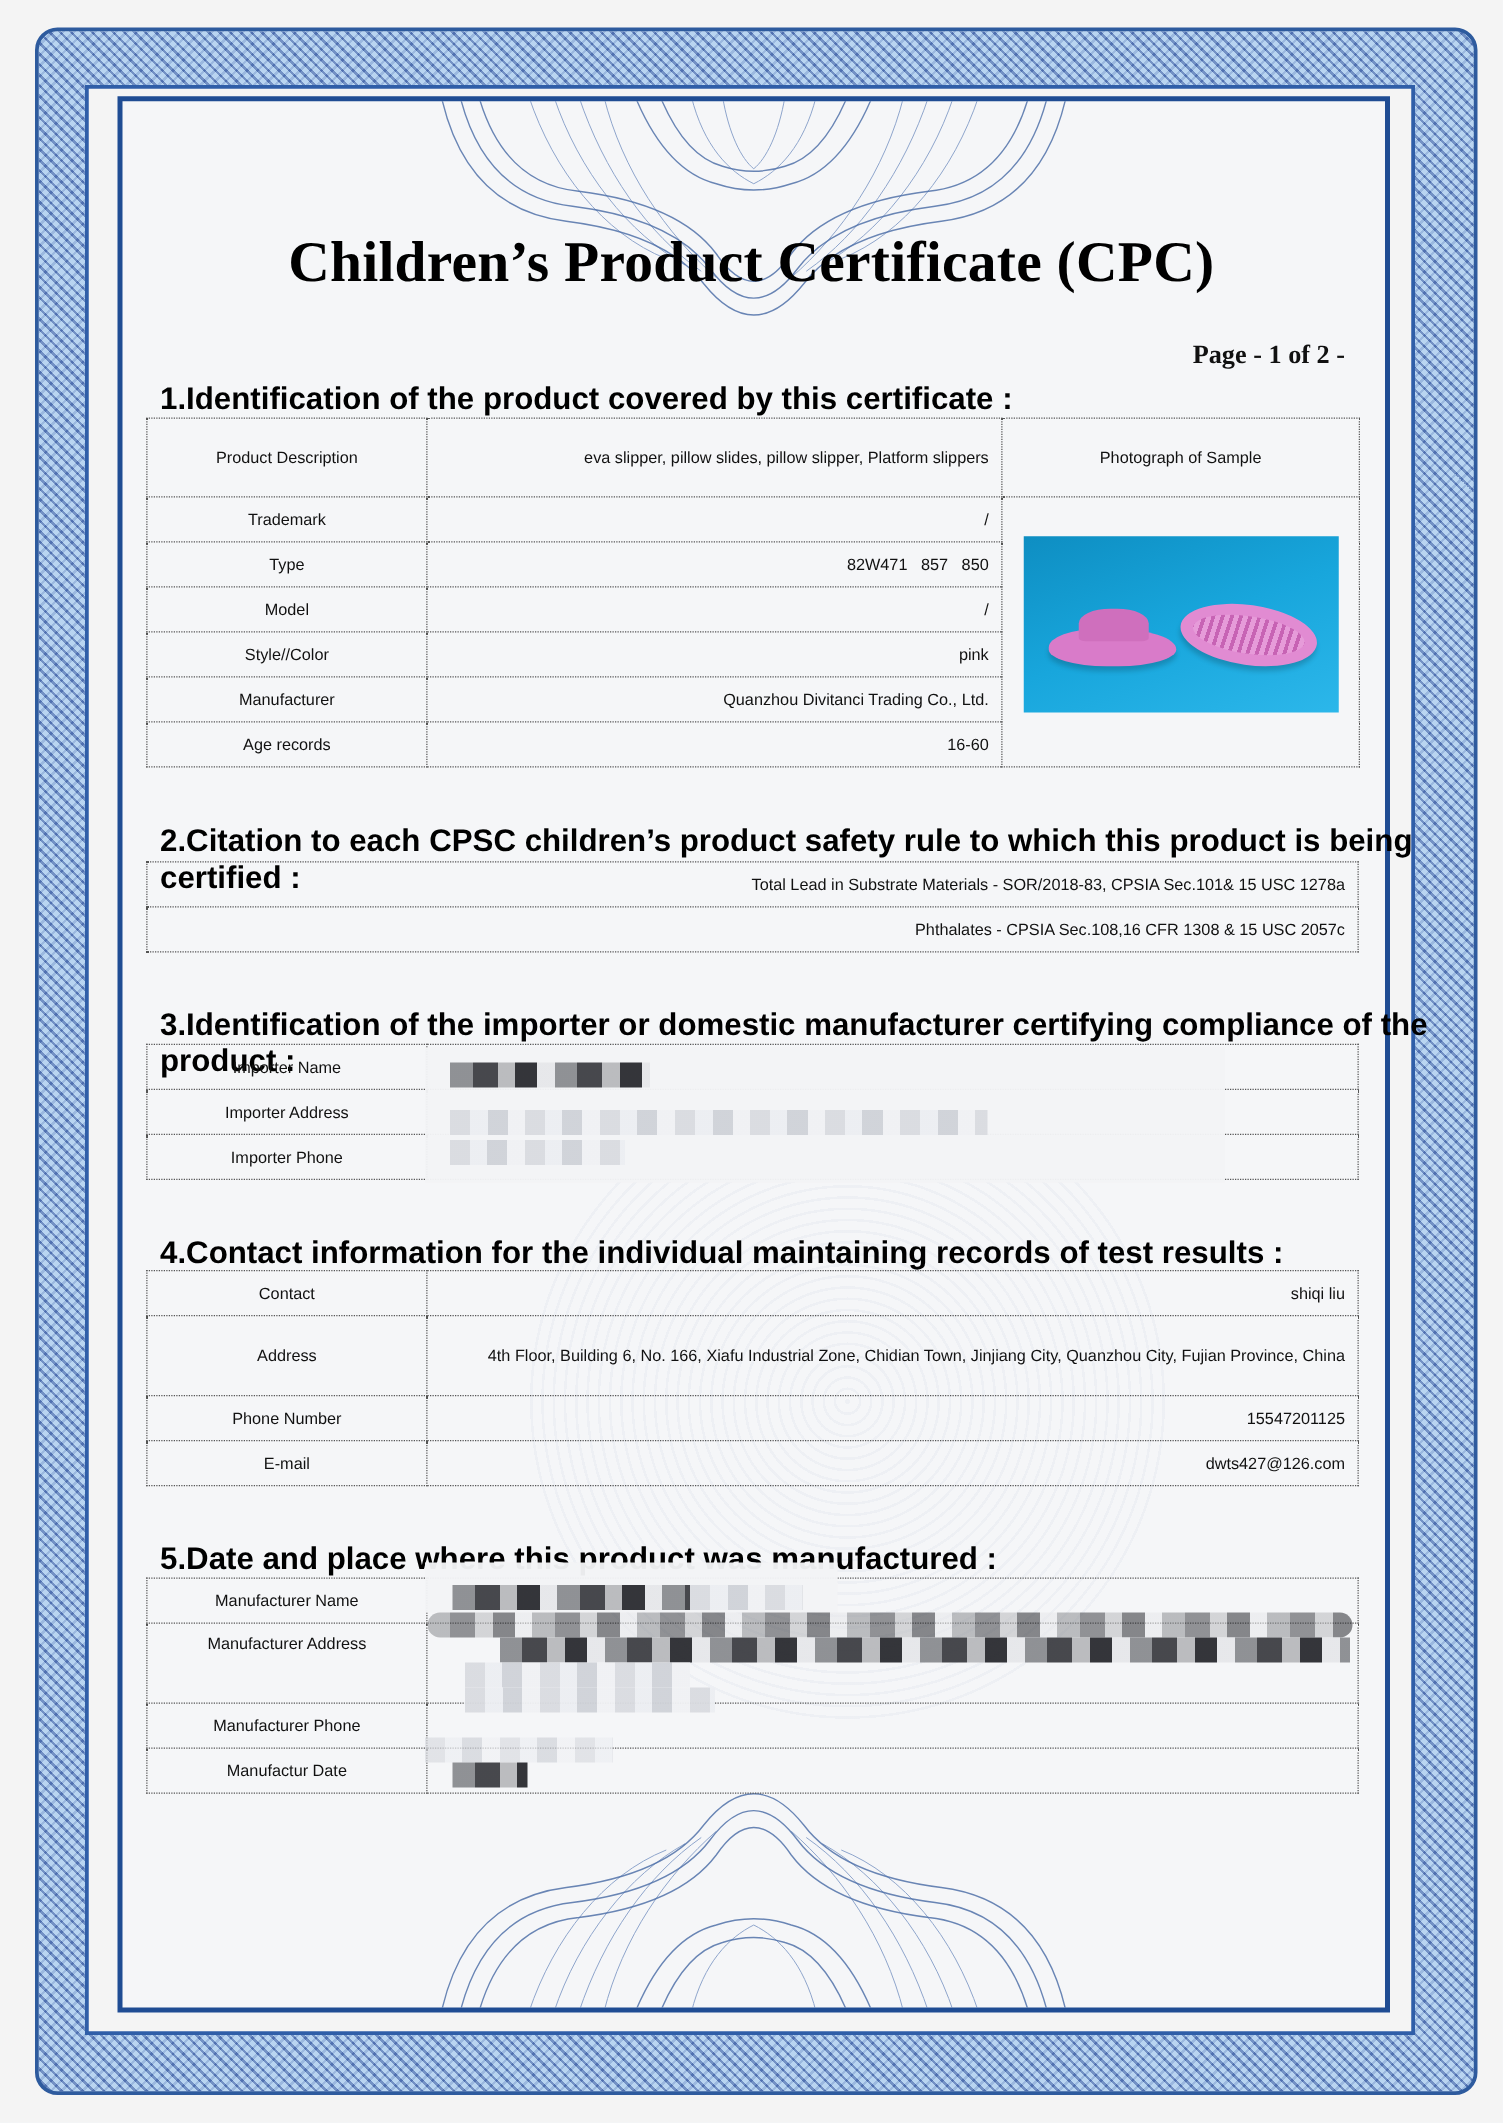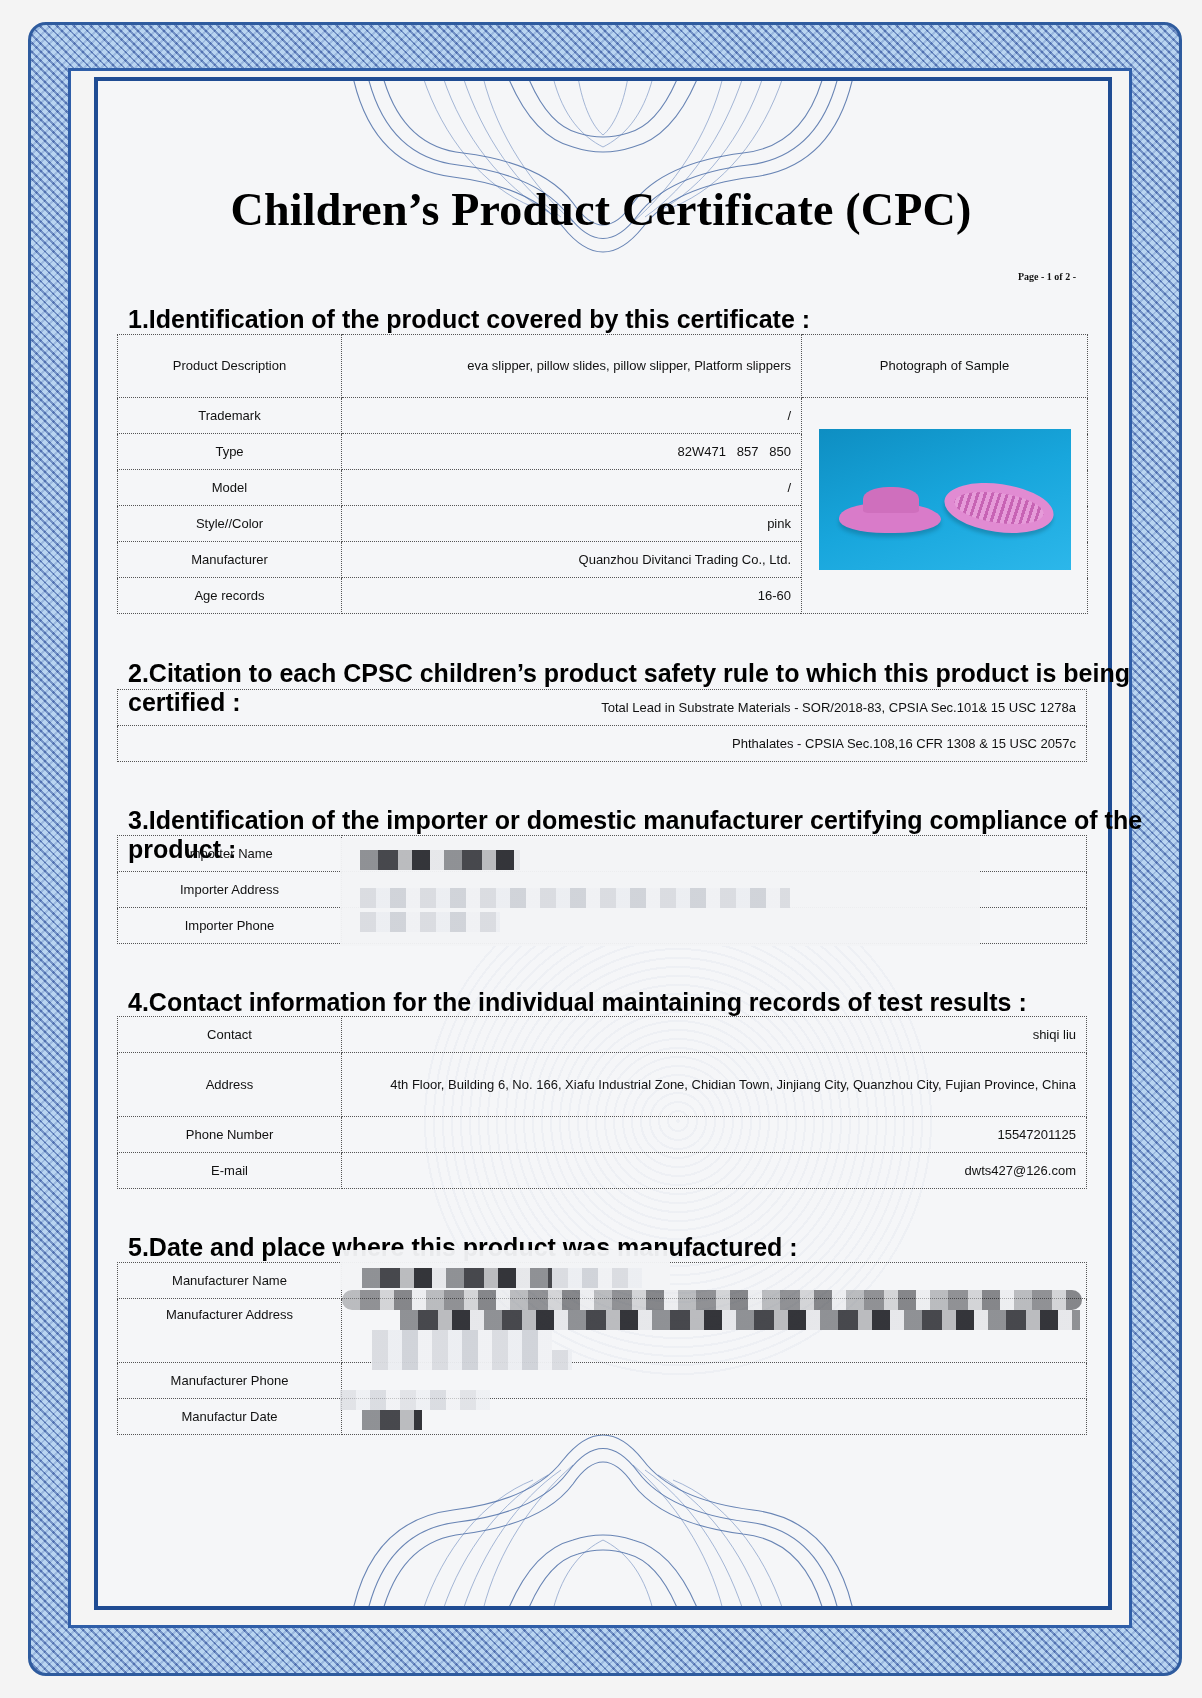--- a/index.html
+++ b/index.html
@@ -43,21 +43,21 @@
   }
   .content { position: absolute; left: 0; top: 0; width: 1202px; height: 1372px; }
 
   .title {
     position: absolute; left: 0; width: 1202px; top: 183px; text-align: center;
     font-family: "Liberation Serif", serif; font-weight: bold; font-size: 46px;
     letter-spacing: 0.2px; color: #000;
   }
   .page-no {
     position: absolute; right: 126px; top: 271px;
-    font-family: "Liberation Serif", serif; font-weight: bold; font-size: 10px; color: #111;
+    font-family: "Liberation Serif", serif; font-weight: bold; font-size: 21px; color: #111;
   }
   .sec-head {
     position: absolute; left: 128px; font-weight: bold; font-size: 25px; color: #000;
   }
   table.grid {
     position: absolute; left: 117px; width: 970px; border-collapse: collapse;
     table-layout: fixed; font-size: 13px;
   }
   table.grid td {
     border: 1px dotted #555; padding: 0 10px; height: 35px; vertical-align: middle;

